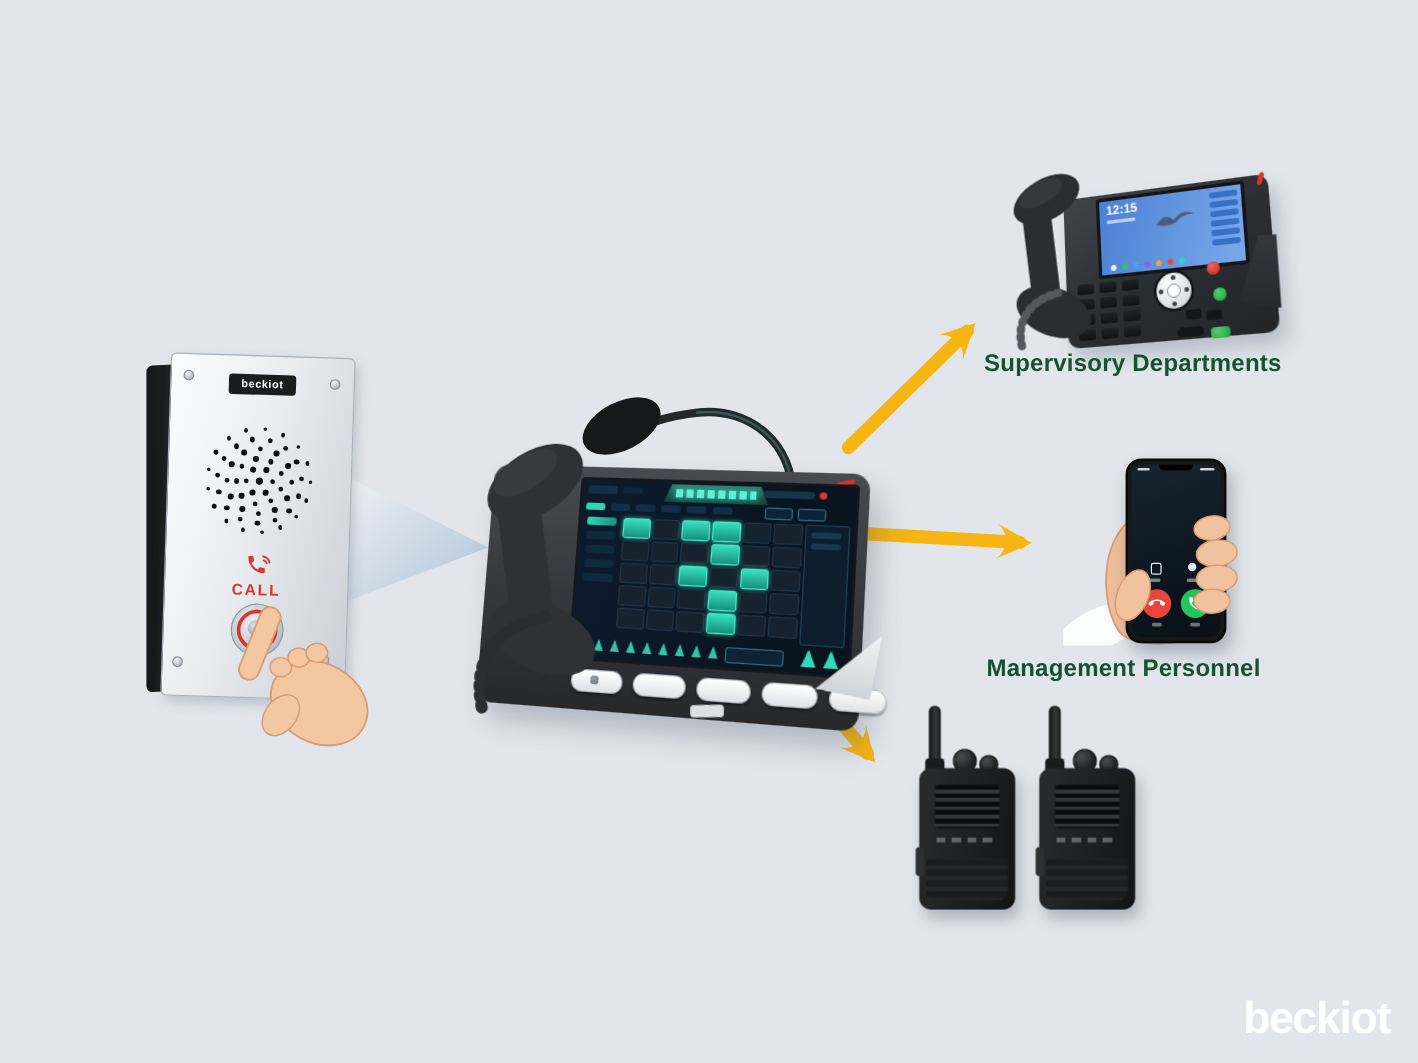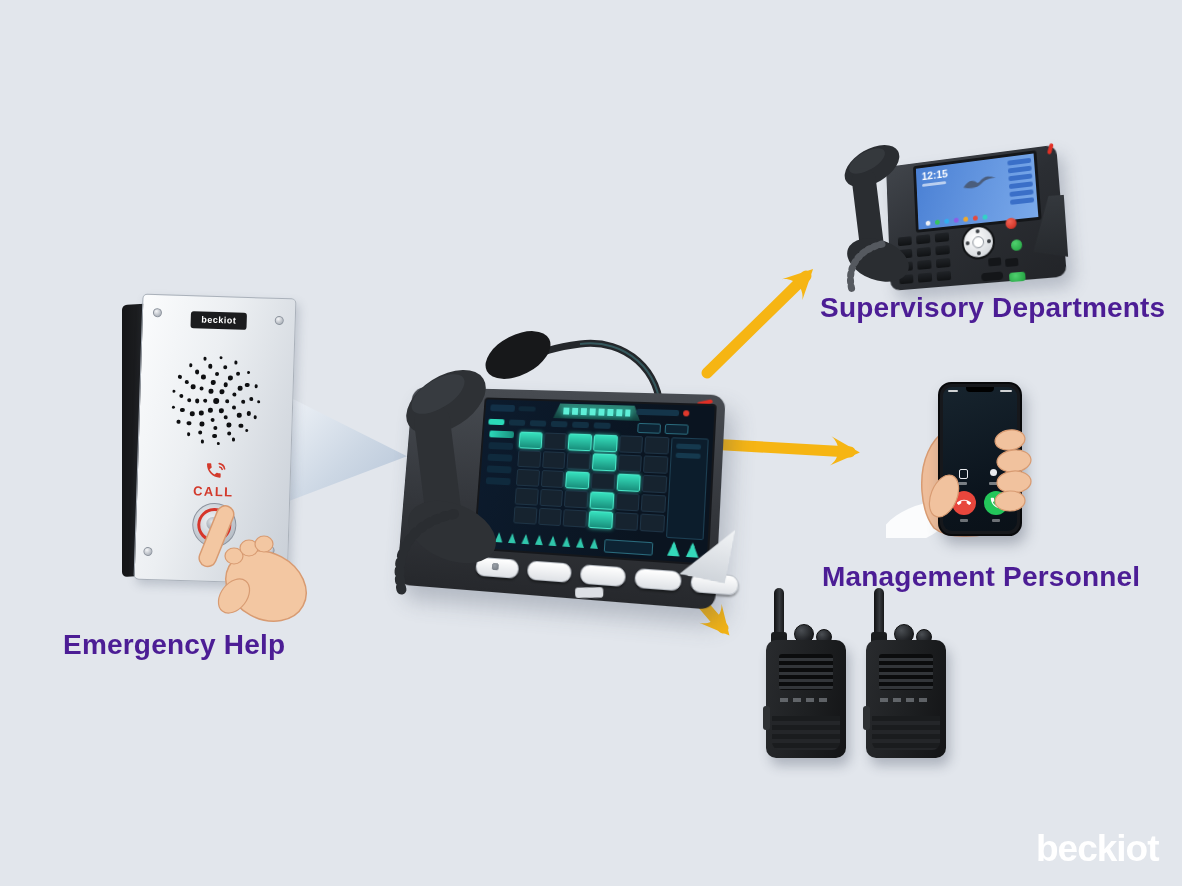--- a/index.html
+++ b/index.html
@@ -7,21 +7,21 @@
           font-family:"Liberation Sans",sans-serif;}
   i,b,u,em{display:block;position:absolute;font-style:normal;text-decoration:none;font-weight:normal;}
 
   
   .arrows{position:absolute;left:0;top:0;z-index:1;pointer-events:none;}
   .tri{position:absolute;left:289px;top:397px;width:118px;height:104px;z-index:1;
        background:linear-gradient(135deg,#eef2f7 0%,#ccd7e4 55%,#b5c4d7 100%);
        clip-path:polygon(0 0,100% 57%,0 100%);}
 
   
-  .lbl{position:absolute;z-index:4;font-size:28px;font-weight:600;color:#4c1d95;letter-spacing:.2px;}
+  .lbl{position:absolute;z-index:4;font-size:20px;font-weight:600;color:#14532d;letter-spacing:.2px;}
   .brandmark{position:absolute;left:1036px;top:828px;z-index:4;font-size:37px;font-weight:800;
              color:#ffffff;letter-spacing:-1px;}
 
   
   .intercom{position:absolute;left:112px;top:294px;width:210px;height:310px;z-index:2;}
   .ic-side{position:absolute;left:10px;top:10px;width:36px;height:272px;background:linear-gradient(90deg,#141517,#26282b);
            border-radius:5px;transform:skewY(-3deg);}
   .ic-face{position:absolute;left:26px;top:2px;width:152px;height:284px;border-radius:5px;
            background:linear-gradient(105deg,#fbfcfd 0%,#eceff2 40%,#c9cfd7 100%);
            border:1px solid #aab1ba;box-shadow:3px 5px 10px rgba(80,90,110,.25);transform:rotate(1.8deg);}
@@ -289,21 +289,20 @@
     </div>
     <svg class="ic-hand" width="130" height="120" viewBox="0 0 130 120">
       <ellipse cx="74" cy="82" rx="42" ry="33" transform="rotate(28 74 82)" fill="#f3c7a2" stroke="#d89b72" stroke-width="1.5"></ellipse>
       <rect x="16" y="0" width="17" height="64" rx="8.5" transform="rotate(22 24 32)" fill="#f3c7a2" stroke="#d89b72" stroke-width="1.5"></rect>
       <ellipse cx="42" cy="52" rx="9" ry="8" fill="#f3c7a2" stroke="#d89b72" stroke-width="1.2"></ellipse>
       <ellipse cx="57" cy="44" rx="9" ry="8" fill="#f3c7a2" stroke="#d89b72" stroke-width="1.2"></ellipse>
       <ellipse cx="72" cy="40" rx="9" ry="8" fill="#f3c7a2" stroke="#d89b72" stroke-width="1.2"></ellipse>
       <ellipse cx="42" cy="92" rx="13" ry="19" transform="rotate(38 42 92)" fill="#f3c7a2" stroke="#d89b72" stroke-width="1.2"></ellipse>
     </svg>
   </div>
-  <div class="lbl" style="left:63px;top:629px">Emergency Help</div>
 
   <div class="console">
     <svg class="cons-neck" width="210" height="105" viewBox="0 0 210 105">
       <path d="M180,92 C182,50 146,16 100,22 C74,25 56,32 46,39" stroke="#24272b" stroke-width="7" fill="none" stroke-linecap="round"></path>
       <path d="M180,92 C182,50 146,16 100,22" stroke="#3d6d74" stroke-width="2" fill="none" opacity=".7"></path>
       <ellipse cx="38" cy="33" rx="35" ry="20" transform="rotate(-27 38 33)" fill="#17181a"></ellipse>
       <rect x="170" y="84" width="20" height="17" rx="5" transform="rotate(10 180 92)" fill="#2b2e32"></rect>
     </svg>
     <div class="cons-3d">
       <div class="cons-body">
@@ -527,21 +526,21 @@
       </div>
     </div>
     <svg class="hand-front" width="164" height="160" viewBox="0 0 164 160">
       <ellipse cx="124" cy="62" rx="15" ry="10" transform="rotate(-8 124 62)" fill="#f1c29e" stroke="#d89b72" stroke-width="1.2"></ellipse>
       <ellipse cx="128" cy="83" rx="17" ry="11" transform="rotate(-6 128 83)" fill="#f1c29e" stroke="#d89b72" stroke-width="1.2"></ellipse>
       <ellipse cx="128" cy="104" rx="17" ry="11" transform="rotate(-4 128 104)" fill="#f1c29e" stroke="#d89b72" stroke-width="1.2"></ellipse>
       <ellipse cx="124" cy="123" rx="15" ry="10" transform="rotate(-2 124 123)" fill="#f1c29e" stroke="#d89b72" stroke-width="1.2"></ellipse>
       <ellipse cx="58" cy="118" rx="13" ry="22" transform="rotate(22 58 118)" fill="#f1c29e" stroke="#d89b72" stroke-width="1.2"></ellipse>
     </svg>
   </div>
-  <div class="lbl" style="left:822px;top:561px">Management Personnel</div>
+  <div class="lbl" style="left:822px;top:546px">Management Personnel</div>
 
   <div class="walkies">
     <div class="walkie wt1">
       <i class="wt-ant"></i>
       <i class="wt-antb"></i>
       <i class="wt-knob1"></i>
       <i class="wt-knob2"></i>
       <div class="wt-body">
         <i class="wt-grille"></i>
         <i class="wt-label"></i>

